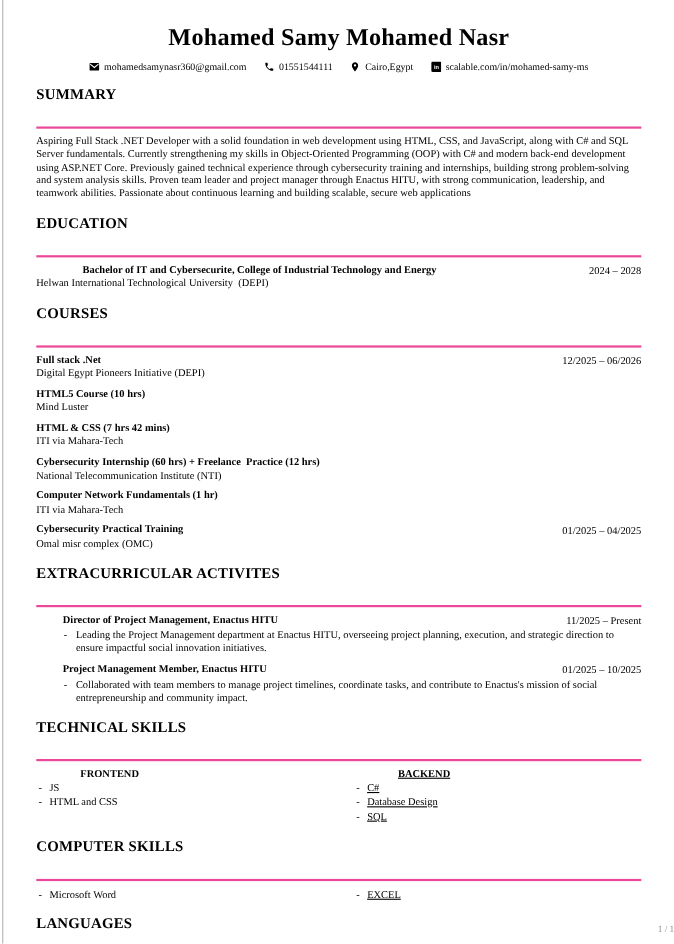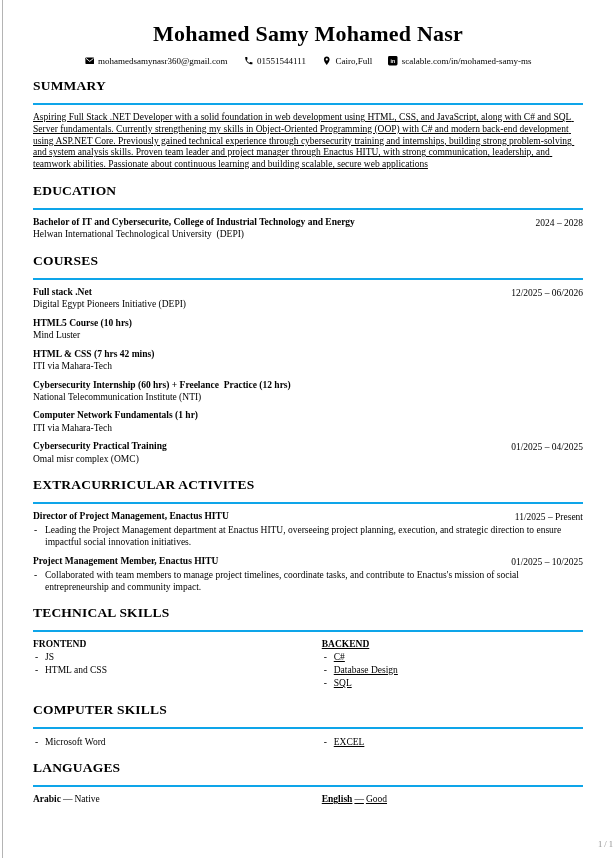--- a/index.html
+++ b/index.html
@@ -22,44 +22,44 @@
   }
   .contacts {
     display:flex; justify-content:center; align-items:center;
     gap:16px; margin-top:9px; font-size:9px;
   }
   .contact { display:inline-flex; gap:4px; }
   .contact svg { width:9.5px; height:9.5px; flex:none; display:block; }
 
   h2.sec {
     font-size:13.5px; font-weight:700; letter-spacing:0.2px;
-    border-bottom:2px solid #0ea5e9; padding-bottom:9px;
+    border-bottom:2px solid #ec4899; padding-bottom:21px;
     margin-top:12px; margin-bottom:7px;
   }
-  .body { font-size:9.5px; line-height:1.24;text-decoration:underline; }
+  .body { font-size:9.5px; line-height:1.24; }
   .t { white-space:pre-wrap; }
 
   .entry { display:flex; justify-content:space-between; align-items:flex-start; margin-bottom:7px; }
   .entry-left { max-width:72%; }
   .etitle { font-size:9.5px; font-weight:700; line-height:1.22; }
-  .edu-title { max-width:368px; }
+  .edu-title { max-width:368px;margin-left:42px; }
   .esub { font-size:9.5px; line-height:1.3; }
   .edates { font-size:9.5px; white-space:nowrap; padding-top:1px; }
 
   .bullet {
     position:relative; padding-left:12px;
     font-size:9.5px; line-height:1.28; margin-top:1px;
   }
   .bullet::before { content:"-"; position:absolute; left:1px; }
-  .xentry { margin-bottom:8px; }
+  .xentry { margin-bottom:8px;margin-left:24px; }
 
   .cols { display:flex; }
   .col-l { width:52.5%; }
   .col-r { width:47.5%;text-decoration:underline; }
-  .colhead { font-size:9.5px; font-weight:700; margin-bottom:2px; }
+  .colhead { font-size:9.5px; font-weight:700; margin-bottom:2px;margin-left:40px; }
   .skill { position:relative; padding-left:12px; font-size:9.5px; line-height:1.35; }
   .skill::before { content:"-"; position:absolute; left:2px; }
 
   .langline { font-size:9.5px; }
   .lang-name { font-weight:700; }
   .lang-sep { padding:0 2px; }
 
   .footer {
     position:absolute; left:0; right:0; bottom:9px;
     text-align:right; font-size:8.5px; color:#8f8f8f;
@@ -84,21 +84,21 @@
       <span class="contact">
         <svg viewBox="0 0 24 24">
           <path fill="#000" d="M6.6 10.8c1.5 2.9 3.8 5.2 6.7 6.7l2.2-2.2c.3-.3.7-.4 1.1-.3 1.2.4 2.4.6 3.7.6.6 0 1 .5 1 1V20c0 .6-.5 1-1 1C10.9 21 3 13.1 3 3.7 3 3.2 3.5 2.7 4 2.7h3.4c.6 0 1 .5 1 1 0 1.3.2 2.5.6 3.7.1.4 0 .8-.3 1.1l-2.1 2.3z"></path>
         </svg>
         <span>01551544111</span>
       </span>
       <span class="contact">
         <svg viewBox="0 0 24 24">
           <path fill="#000" d="M12 1.5C8 1.5 4.8 4.7 4.8 8.7c0 5.4 7.2 13.8 7.2 13.8s7.2-8.4 7.2-13.8c0-4-3.2-7.2-7.2-7.2zm0 9.8a2.7 2.7 0 1 1 0-5.4 2.7 2.7 0 0 1 0 5.4z"></path>
         </svg>
-        <span>Cairo,Full</span>
+        <span>Cairo,Egypt</span>
       </span>
       <span class="contact">
         <svg viewBox="0 0 24 24">
           <rect width="24" height="24" rx="3.5" fill="#000"></rect>
           <text x="12" y="17.5" font-size="13" font-weight="bold" fill="#fff" text-anchor="middle" font-family="sans-serif">in</text>
         </svg>
         <span>scalable.com/in/mohamed-samy-ms</span>
       </span>
     </div>
 

